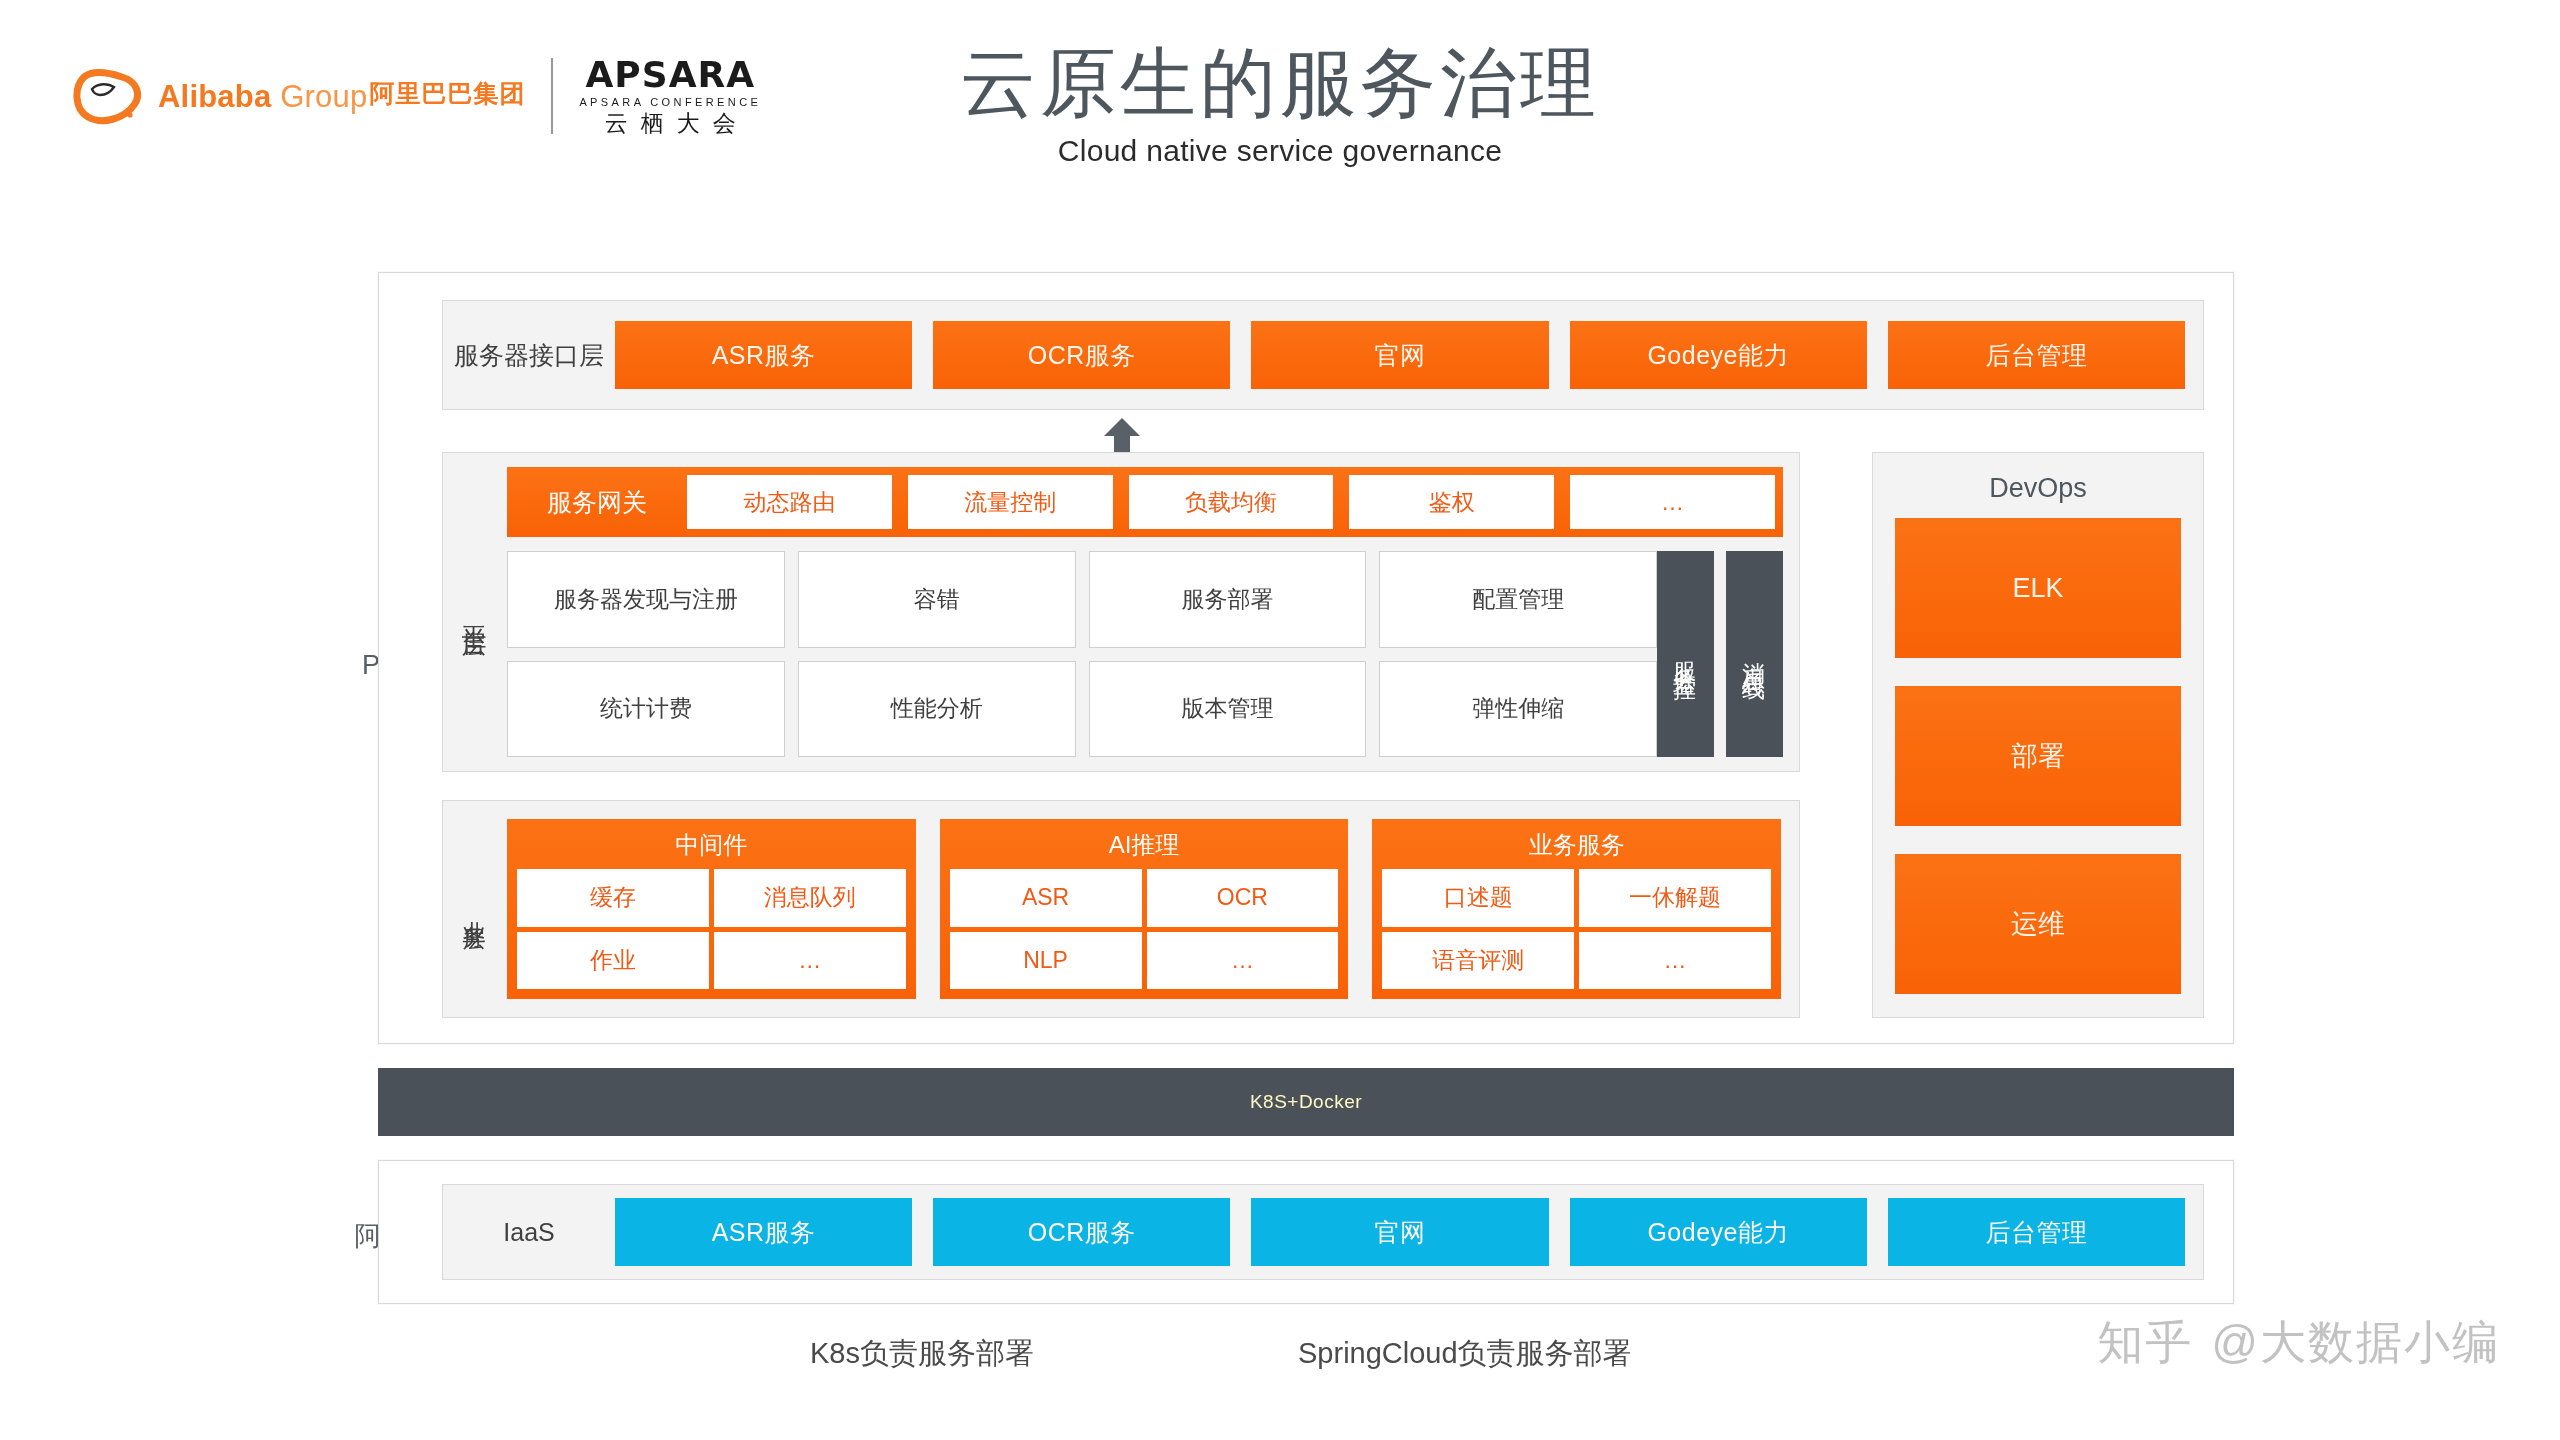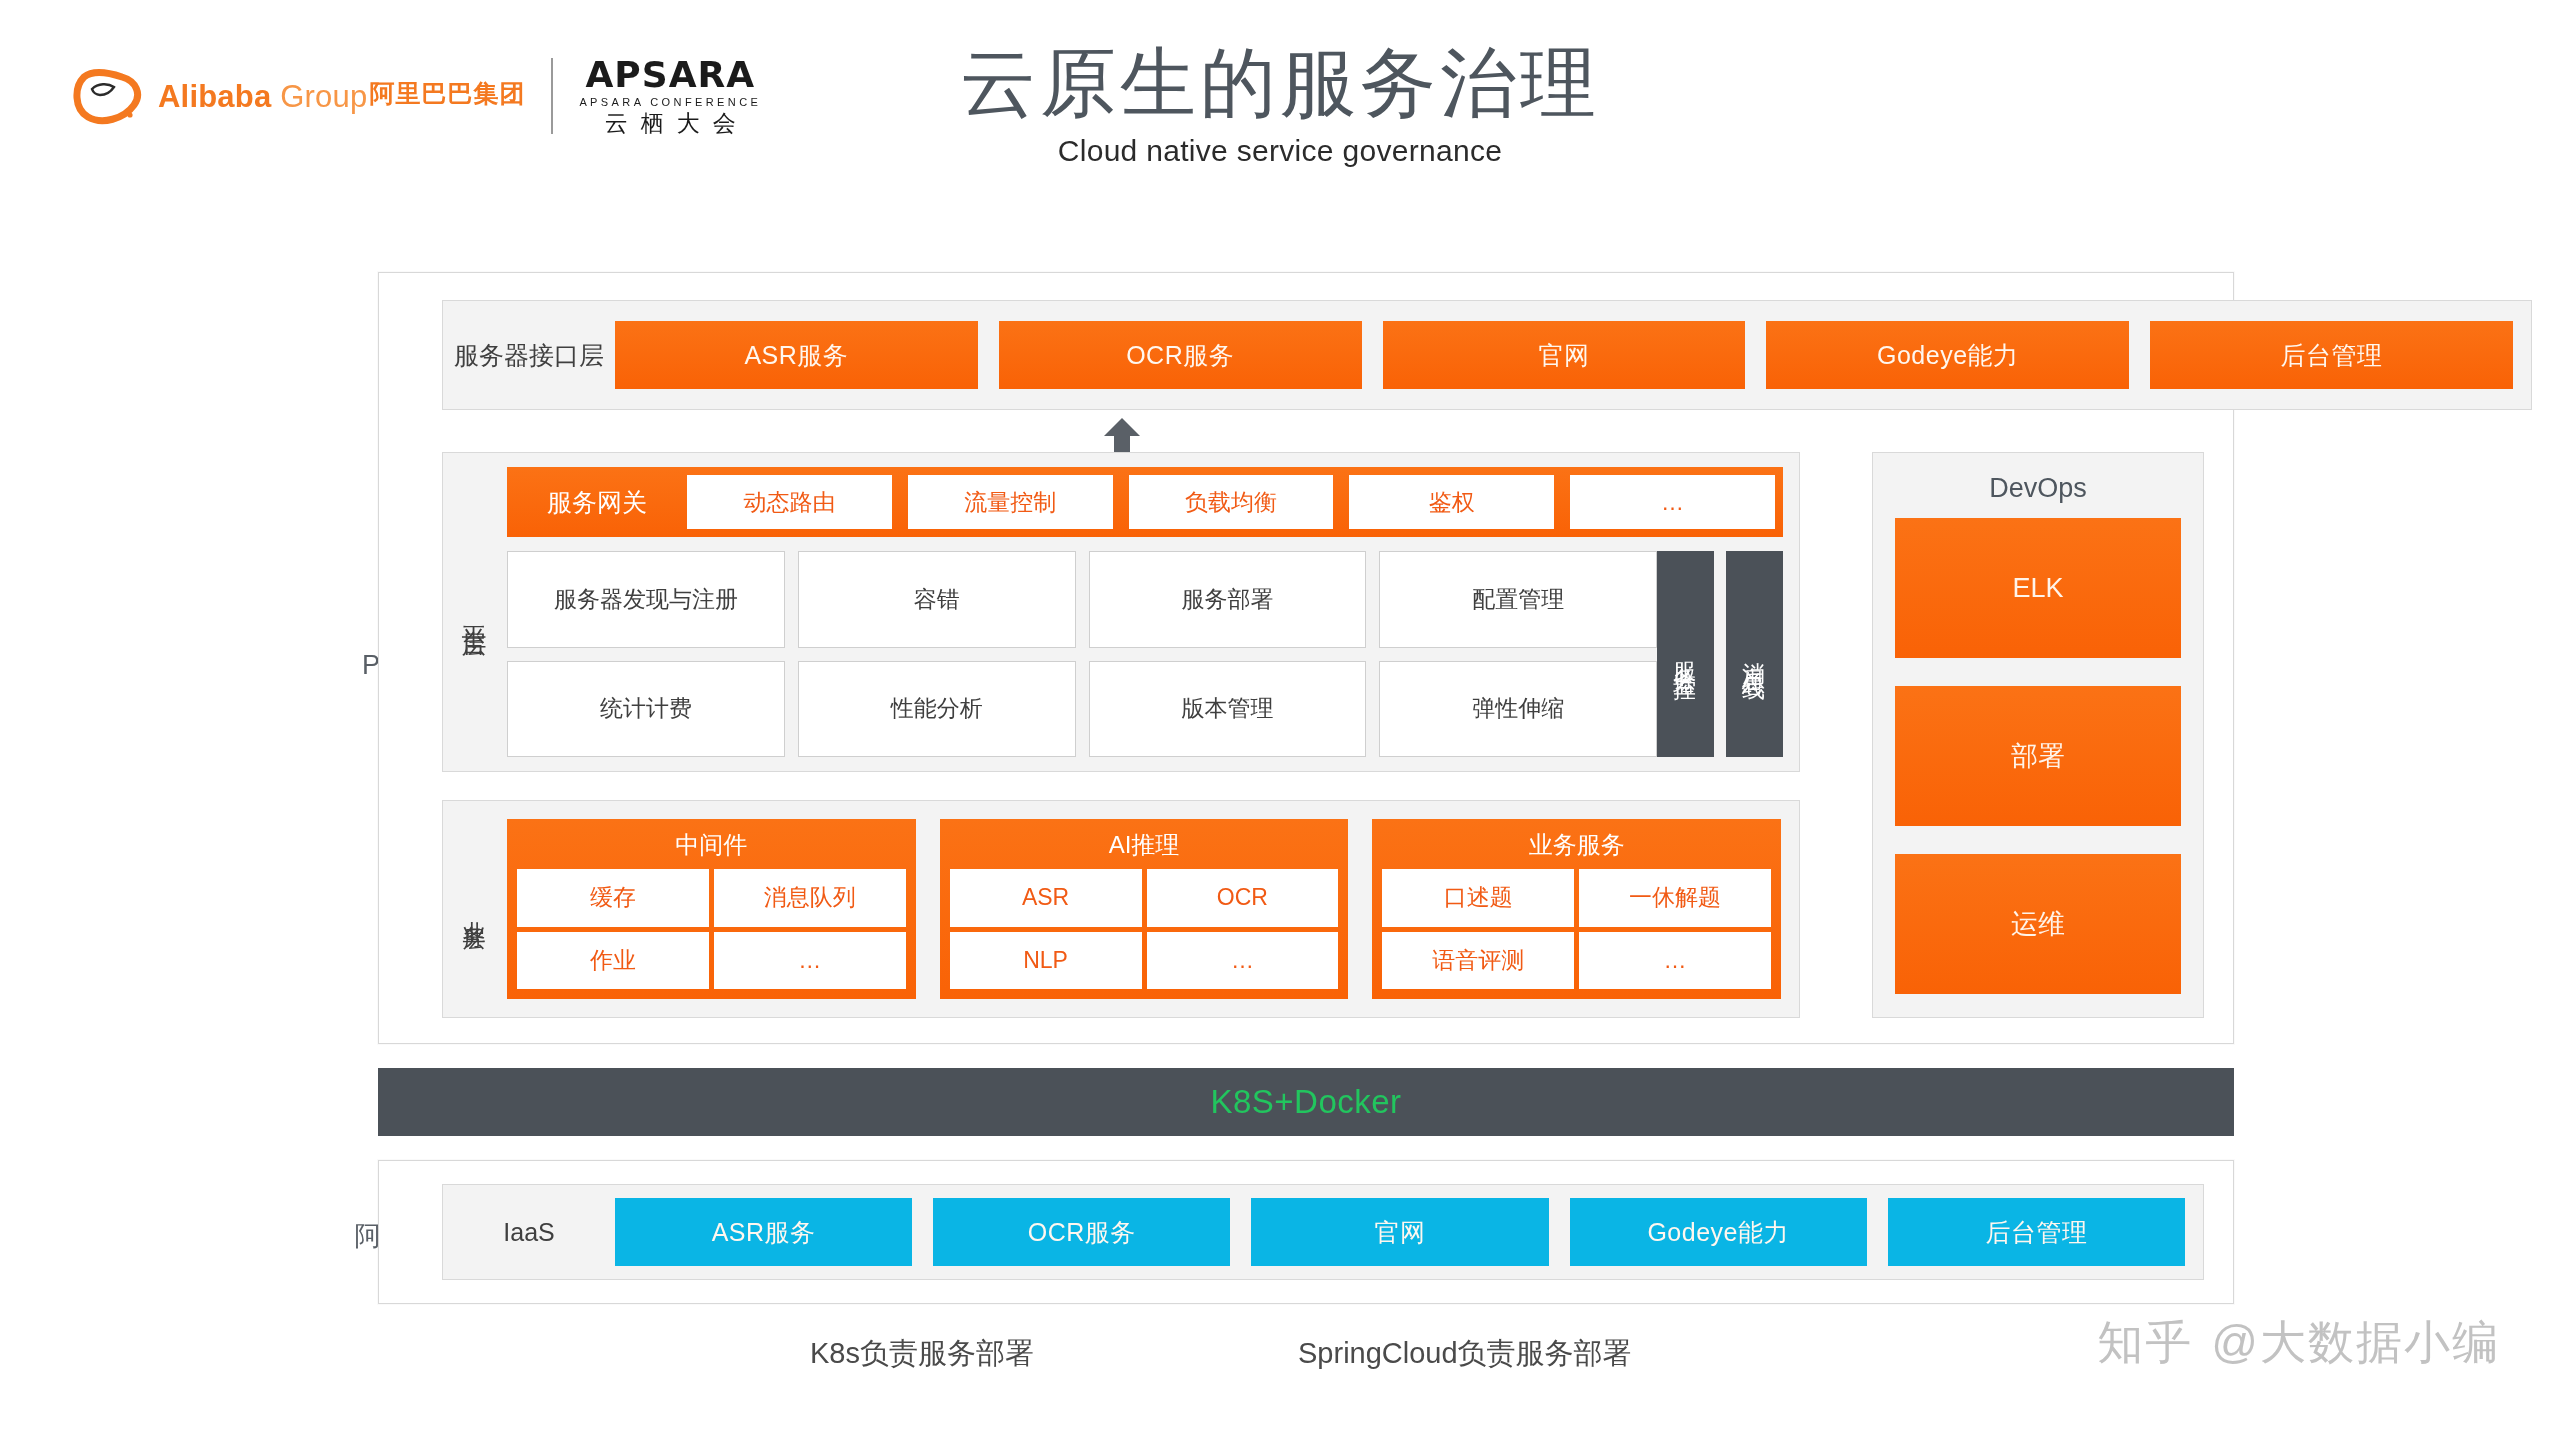--- a/index.html
+++ b/index.html
@@ -47,21 +47,21 @@
     position: absolute; background: #ffffff;
     border: 1px solid #d8d8d8; box-shadow: 0 0 0 1px rgba(0,0,0,0.02);
   }
   .panel {
     position: absolute; background: #f3f3f3; border: 1px solid #d9d9d9;
   }
 
   
   .paas-box { left: 378px; top: 272px; width: 1856px; height: 772px; }
   
-  .iface-panel { left: 442px; top: 300px; width: 2090px; height: 110px; display: flex; align-items: center; }
+  .iface-panel { left: 442px; top: 300px; width: 1762px; height: 110px; display: flex; align-items: center; }
   .iface-label { width: 172px; text-align: center; font-size: 25px; color: #3f3f3f; flex: none; }
   .iface-cells { display: flex; gap: 21px; padding-right: 18px; flex: 1; }
   .chip {
     flex: 1; height: 68px; display: flex; align-items: center; justify-content: center;
     font-size: 25px; color: #fff7ef; letter-spacing: .5px;
   }
   .chip.orange { background: linear-gradient(180deg,#FB7215 0%,#F96206 100%); }
   .chip.cyan   { background: #0AB5E5; }
 
   
@@ -122,21 +122,21 @@
   .devops-list { display: flex; flex-direction: column; gap: 28px; height: calc(100% - 56px); }
   .devops-item {
     flex: 1; background: linear-gradient(180deg,#FB7215 0%,#F96206 100%);
     display: flex; align-items: center; justify-content: center;
     font-size: 27px; color: #fff4ea;
   }
 
   
   .k8s-bar {
     position: absolute; left: 378px; top: 1068px; width: 1856px; height: 68px;
-    background: #4b5158; color: #22c55e; font-size: 33px;
+    background: #4b5158; color: #fef9c3; font-size: 19px;
     display: flex; align-items: center; justify-content: center; letter-spacing: .5px;
   }
 
   
   .iaas-box { left: 378px; top: 1160px; width: 1856px; height: 144px; }
   .iaas-panel { left: 442px; top: 1184px; width: 1762px; height: 96px; display: flex; align-items: center; }
 
   
   .caption {
     position: absolute; top: 1334px; font-size: 29px; color: #4a4a4a; white-space: nowrap;

